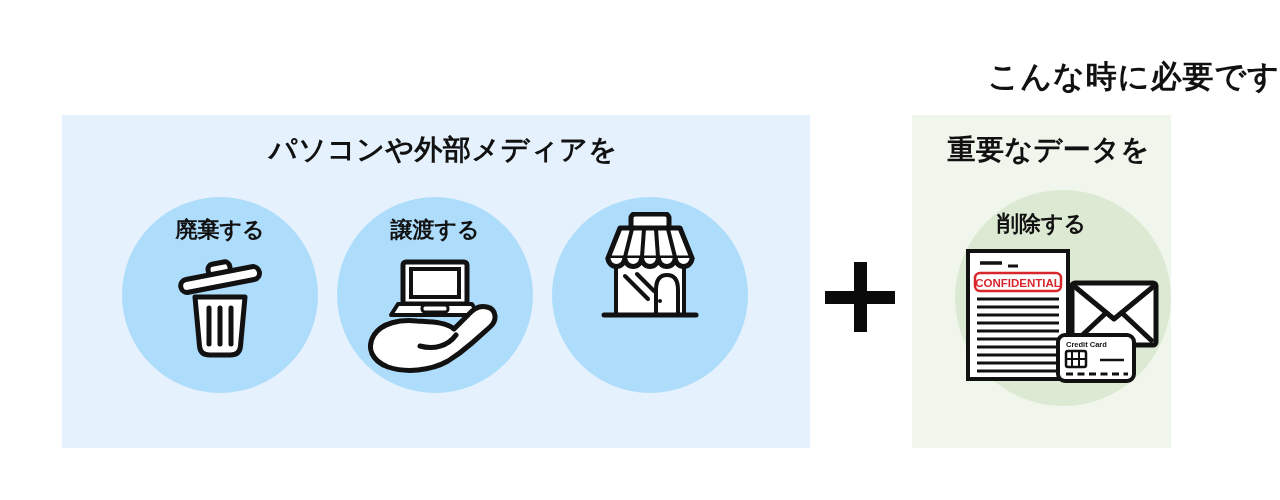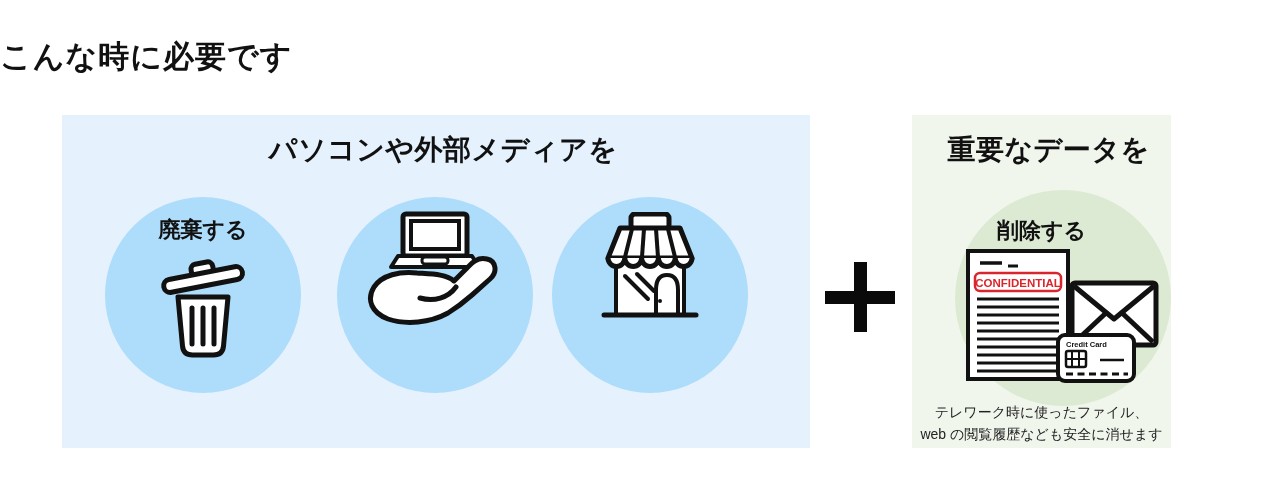--- a/index.html
+++ b/index.html
@@ -1,44 +1,44 @@
 <!DOCTYPE html>
 <html><head>
 <meta charset="utf-8">
 <style>
   * { margin:0; padding:0; box-sizing:border-box; }
   html,body { background:#fff; }
   body { font-family:"Liberation Sans","DejaVu Sans",sans-serif; color:#111; }
   .stage { position:relative; width:1280px; height:500px; background:#fff; overflow:hidden; }
 
-  .title { position:absolute; top:36px; left:0; right:0; text-align:left;
+  .title { position:absolute; top:56px; left:0; right:0; text-align:right;
            font-size:31px; font-weight:bold; color:#111; letter-spacing:1px; }
 
   .panel { position:absolute; top:115px; height:333px; }
   .panel-left  { left:62px;  width:748px; background:#e5f2fd; }
   .panel-right { left:912px; width:259px; background:#f1f6ed; }
 
   .panel-header { margin-top:16px; text-align:center; font-size:28px; font-weight:bold;
                   color:#111; letter-spacing:0.5px;padding-left:14px; }
 
   .blue-circle { position:absolute; top:82px; width:196px; height:196px; border-radius:50%;
                  background:#aedcfb; display:flex; flex-direction:column; align-items:center; }
-  .c1 { left:43px; }  .c2 { left:275px; }  .c3 { left:490px; }
+  .c1 { left:60px; }  .c2 { left:275px; }  .c3 { left:490px; }
   .circle-label { margin-top:18px; font-size:22px; font-weight:bold; color:#111; }
   .icon-trash  { margin-top:4px; }
   .icon-hand   { margin-top:14px; }
   .icon-store  { margin-top:15px; }
 
   .plus { position:absolute; left:822px; top:259px; width:76px; height:76px; }
   .plus::before { content:""; position:absolute; left:3px; top:31.5px; width:70px; height:13px; background:#0a0a0a; }
   .plus::after  { content:""; position:absolute; left:31.5px; top:3px; width:13px; height:70px; background:#0a0a0a; }
 
   .green-circle { position:absolute; left:43px; top:75px; width:216px; height:216px;
                   border-radius:50%; background:#dcead3; }
-  .delete-label { position:absolute; top:101px; left:0; right:0; text-align:center;
+  .delete-label { position:absolute; top:94px; left:0; right:0; text-align:center;
                   font-size:22px; font-weight:bold; color:#111; }
   .data-icons { position:absolute; left:48px; top:132px; }
 
   .caption { position:absolute; top:287px; left:0; right:0; text-align:center;
              font-size:14px; line-height:1.55; color:#222; }
 </style>
 </head>
 <body>
 
 <div class="stage">
@@ -56,20 +56,21 @@
           <rect x="10" y="24" width="80" height="13" rx="6.5" fill="#fff" stroke="#111" stroke-width="5"></rect>
         </g>
         <path d="M25,48 h50 l-4.5,49 q-0.8,9 -10,9 h-21 q-9.2,0 -10,-9 z" fill="#fff" stroke="#111" stroke-width="5" stroke-linejoin="round"></path>
         <line x1="39" y1="59" x2="39" y2="95" stroke="#111" stroke-width="5" stroke-linecap="round"></line>
         <line x1="50" y1="59" x2="50" y2="95" stroke="#111" stroke-width="5" stroke-linecap="round"></line>
         <line x1="61" y1="59" x2="61" y2="95" stroke="#111" stroke-width="5" stroke-linecap="round"></line>
       </svg>
     </div>
 
     <div class="blue-circle c2">
+      <div class="circle-label">譲渡する</div>
       <svg class="icon-hand" width="150" height="114" viewBox="0 0 150 114">
         <rect x="43" y="3" width="64" height="42" rx="3" fill="#fff" stroke="#111" stroke-width="5"></rect>
         <rect x="51" y="10" width="48" height="28" fill="#fff" stroke="#111" stroke-width="4"></rect>
         <path d="M38,45 L112,45 L119,56 L31,56 Z" fill="#fff" stroke="#111" stroke-width="4" stroke-linejoin="round"></path>
         <rect x="62" y="46" width="26" height="7" rx="3" fill="#fff" stroke="#111" stroke-width="3"></rect>
         <path d="M57,62 C40,60 22,64 14,76 C6,89 12,102 28,108 C46,114 70,112 88,102 C96,97 104,91 112,84 L130,68 C138,61 136,50 127,48 C120,46 113,50 108,56 L94,70 C86,63 72,63 57,62 Z" fill="#fff" stroke="#111" stroke-width="5" stroke-linejoin="round"></path>
         <path d="M60,87 C74,91 88,87 96,76" fill="none" stroke="#111" stroke-width="5" stroke-linecap="round"></path>
       </svg>
     </div>
 
@@ -134,19 +135,15 @@
         <text x="106" y="100" font-size="7.5" font-weight="bold" fill="#111">Credit Card</text>
         <rect x="106" y="104" width="20" height="16" rx="2" fill="#fff" stroke="#111" stroke-width="2.5"></rect>
         <line x1="112" y1="104" x2="112" y2="120" stroke="#111" stroke-width="2"></line>
         <line x1="119" y1="104" x2="119" y2="120" stroke="#111" stroke-width="2"></line>
         <line x1="106" y1="112" x2="126" y2="112" stroke="#111" stroke-width="2"></line>
         <line x1="140" y1="113" x2="164" y2="113" stroke="#111" stroke-width="2.5"></line>
         <line x1="106" y1="127" x2="168" y2="127" stroke="#111" stroke-width="3" stroke-dasharray="7 4.5"></line>
       </g>
     </svg>
 
-    <p class="caption">
-      <span>テレワーク時に使ったファイル、</span><br>
-      <span>web の閲覧履歴なども安全に消せます</span>
-    </p>
   </section>
 
 </div>
 
 </body></html>

